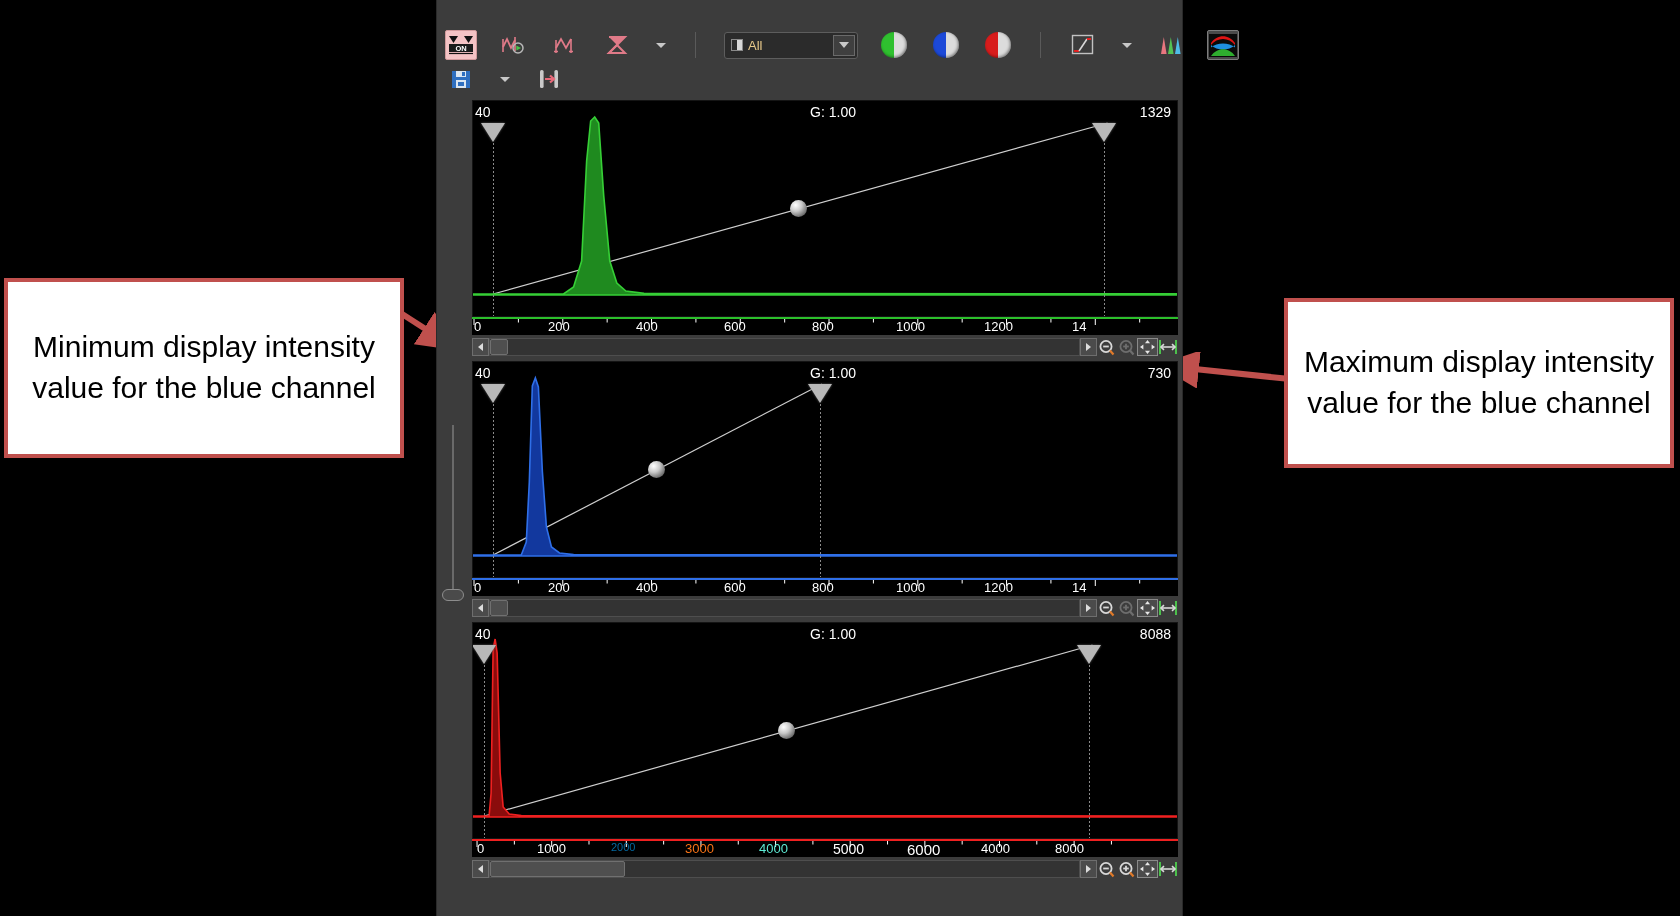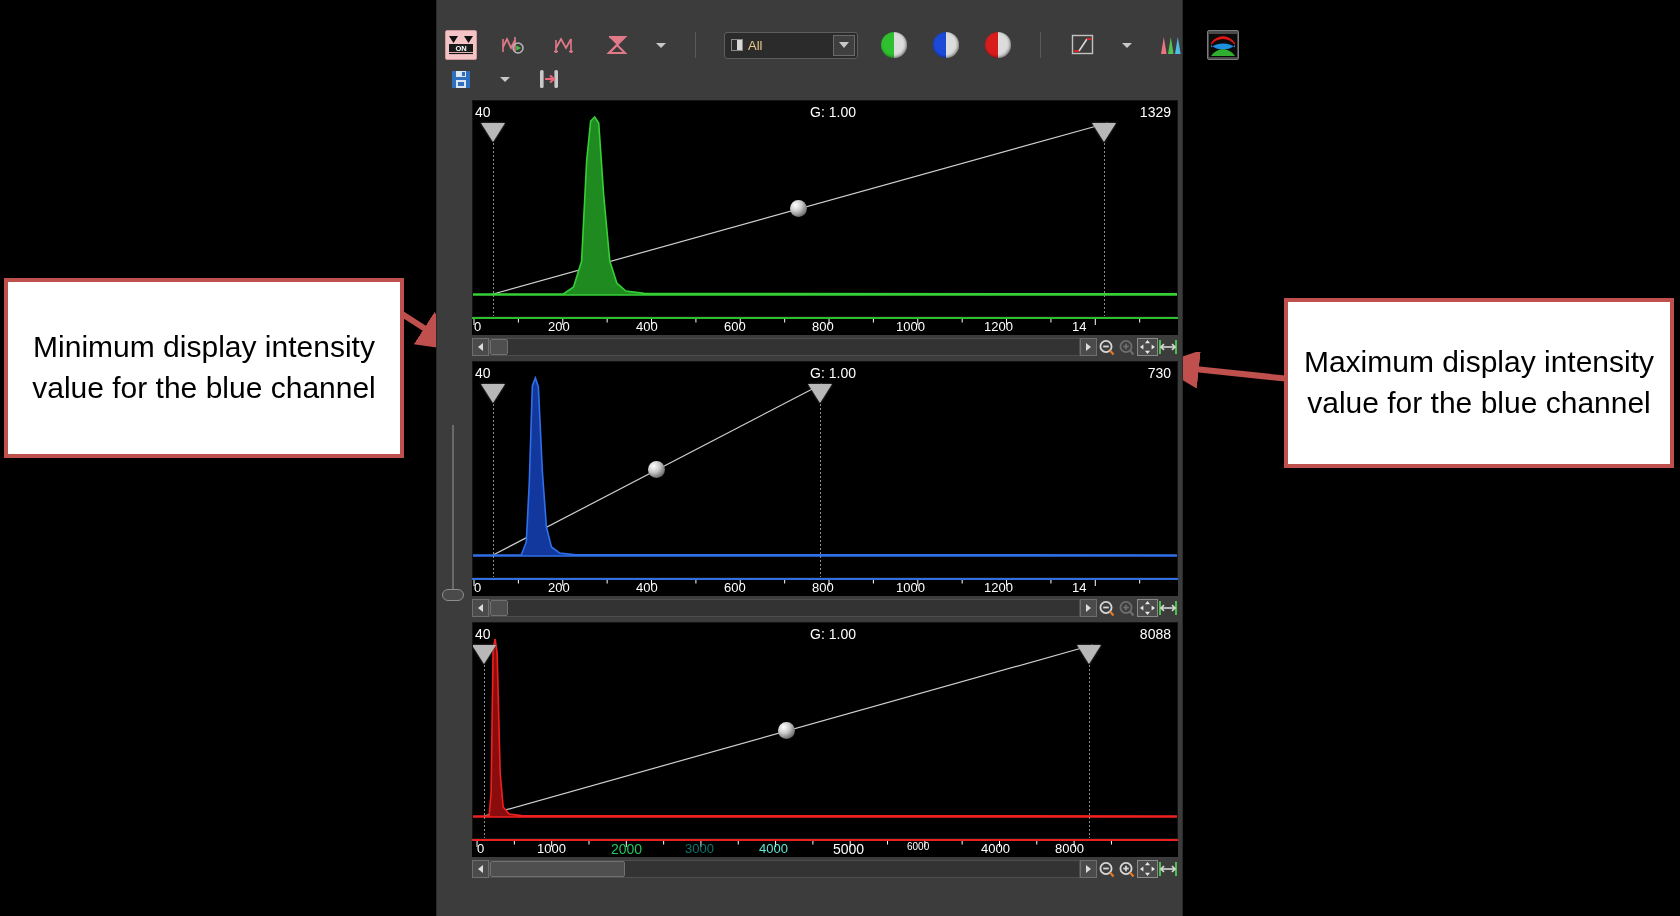--- a/index.html
+++ b/index.html
@@ -542,25 +542,25 @@
             <line x1="486" y1="2" x2="486" y2="5.5"></line>
           <line x1="523" y1="2" x2="523" y2="8"></line>
             <line x1="560" y1="2" x2="560" y2="5.5"></line>
           <line x1="597" y1="2" x2="597" y2="8"></line>
             <line x1="634" y1="2" x2="634" y2="5.5"></line>
         </g>
       </svg>
       <div style="position:absolute;left:0;top:2px;width:100%;height:16px;">
         <span style="position:absolute;left:5px;  font-size:13px;color:#fff;">0</span>
         <span style="position:absolute;left:65px; font-size:13px;color:#fff;">1000</span>
-        <span style="position:absolute;left:139px;font-size:14px;color:#22c55e;">2000</span>
-        <span style="position:absolute;left:213px;font-size:13px;color:#0f766e;">3000</span>
+        <span style="position:absolute;left:139px;font-size:11px;color:#0369a1;">2000</span>
+        <span style="position:absolute;left:213px;font-size:13px;color:#f97316;">3000</span>
         <span style="position:absolute;left:287px;font-size:13px;color:#5eead4;">4000</span>
         <span style="position:absolute;left:361px;font-size:14px;color:#fff;">5000</span>
-        <span style="position:absolute;left:435px;font-size:10px;color:#fff;">6000</span>
+        <span style="position:absolute;left:435px;font-size:15px;color:#fff;">6000</span>
         <span style="position:absolute;left:509px;font-size:13px;color:#fff;">4000</span>
         <span style="position:absolute;left:583px;font-size:13px;color:#fff;">8000</span>
       </div>
     </div>
 
     <div class="ctrlbar">
       <div class="arrowbtn l"></div>
       <div class="track">
         <div class="thumb" style="width:23%;"></div>
       </div>

